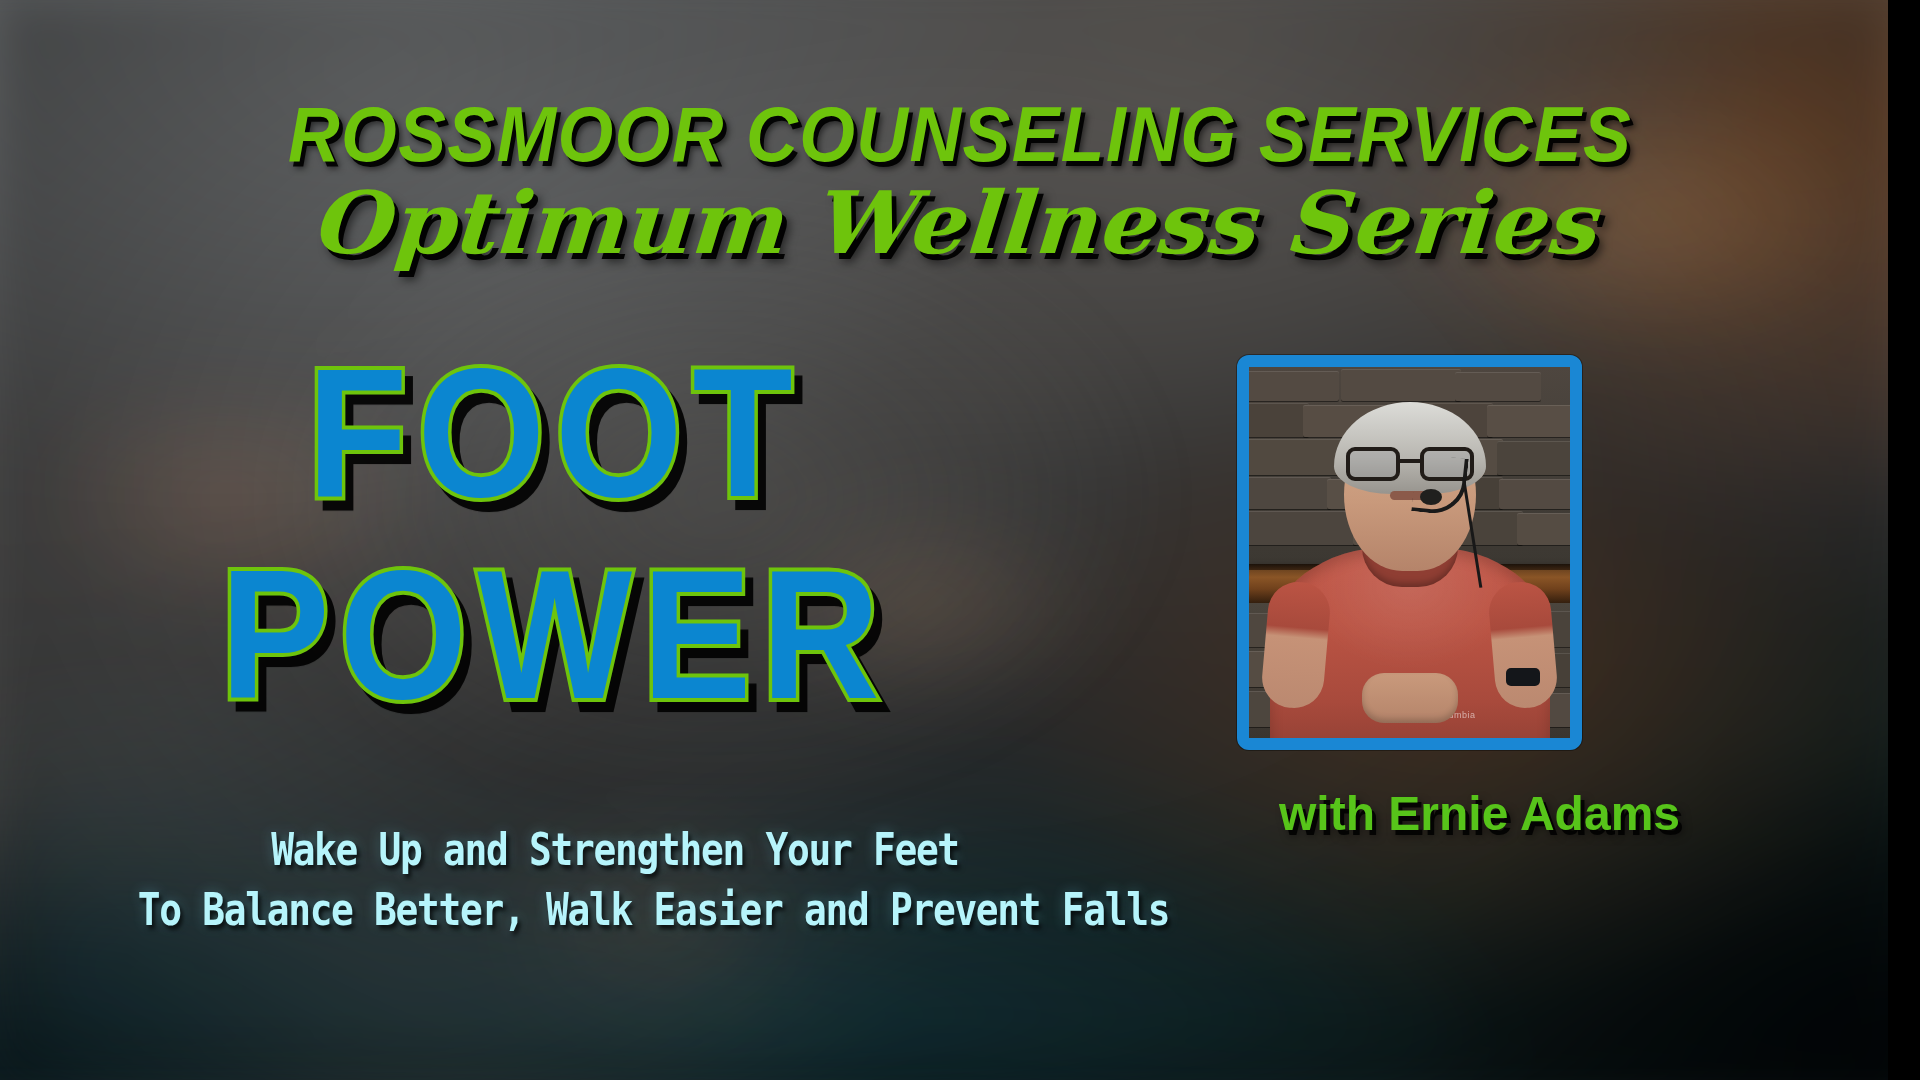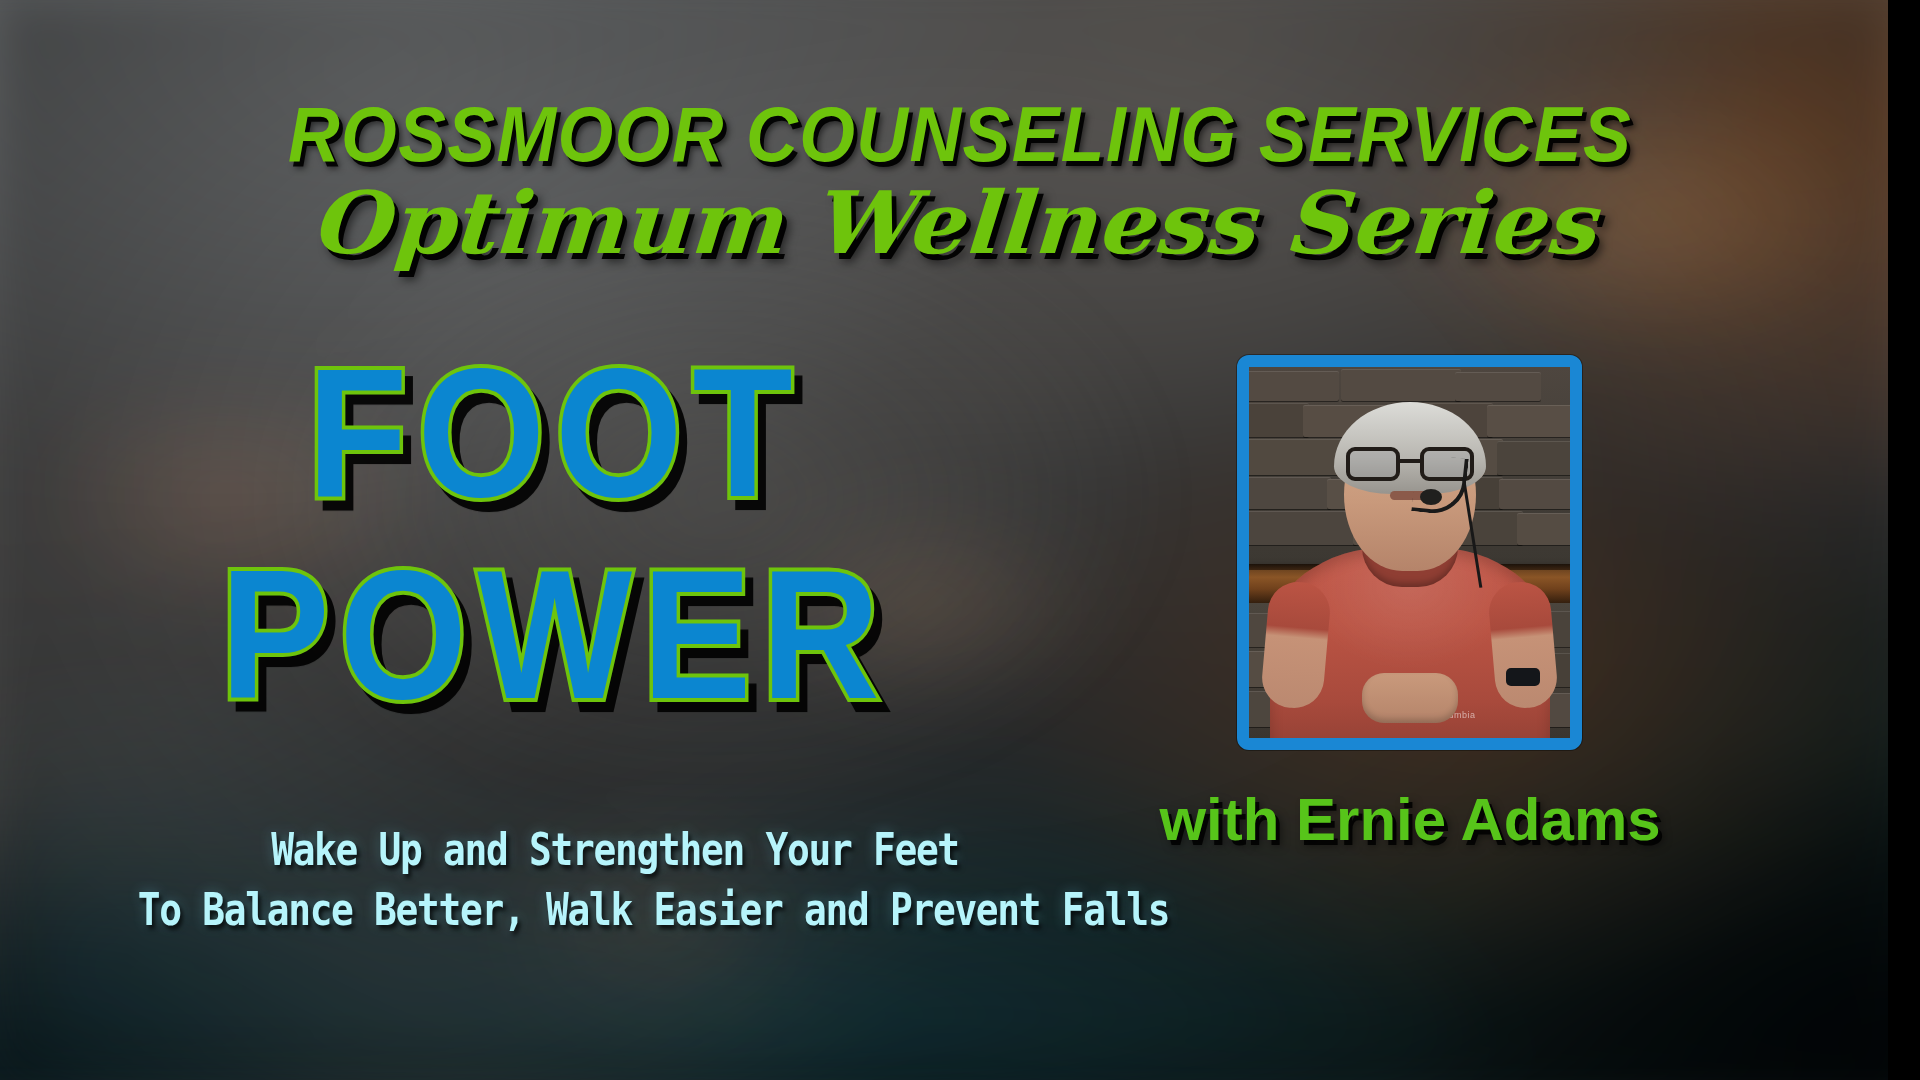--- a/index.html
+++ b/index.html
@@ -300,24 +300,24 @@
     margin-left:24px;
     font-size:9px; color:rgba(255,255,255,0.55);
     letter-spacing:0.5px;
     font-family:"Liberation Sans", sans-serif;
   }
 
   
   #presenter-credit {
     position:absolute;
     left:1140px; top:790px; width:540px;
-    text-align:center;
+    text-align:right;
     font-family:"Liberation Sans", sans-serif;
     font-weight:700;
-    font-size:60px;
+    font-size:48px;
     line-height:1;
     letter-spacing:0px;
     color:#57c41a;
     text-shadow: 4px 5px 0 rgba(0,0,0,0.85), 5px 6px 8px rgba(0,0,0,0.5);
     white-space:nowrap;
   }
 </style>
 </head>
 <body>
 

